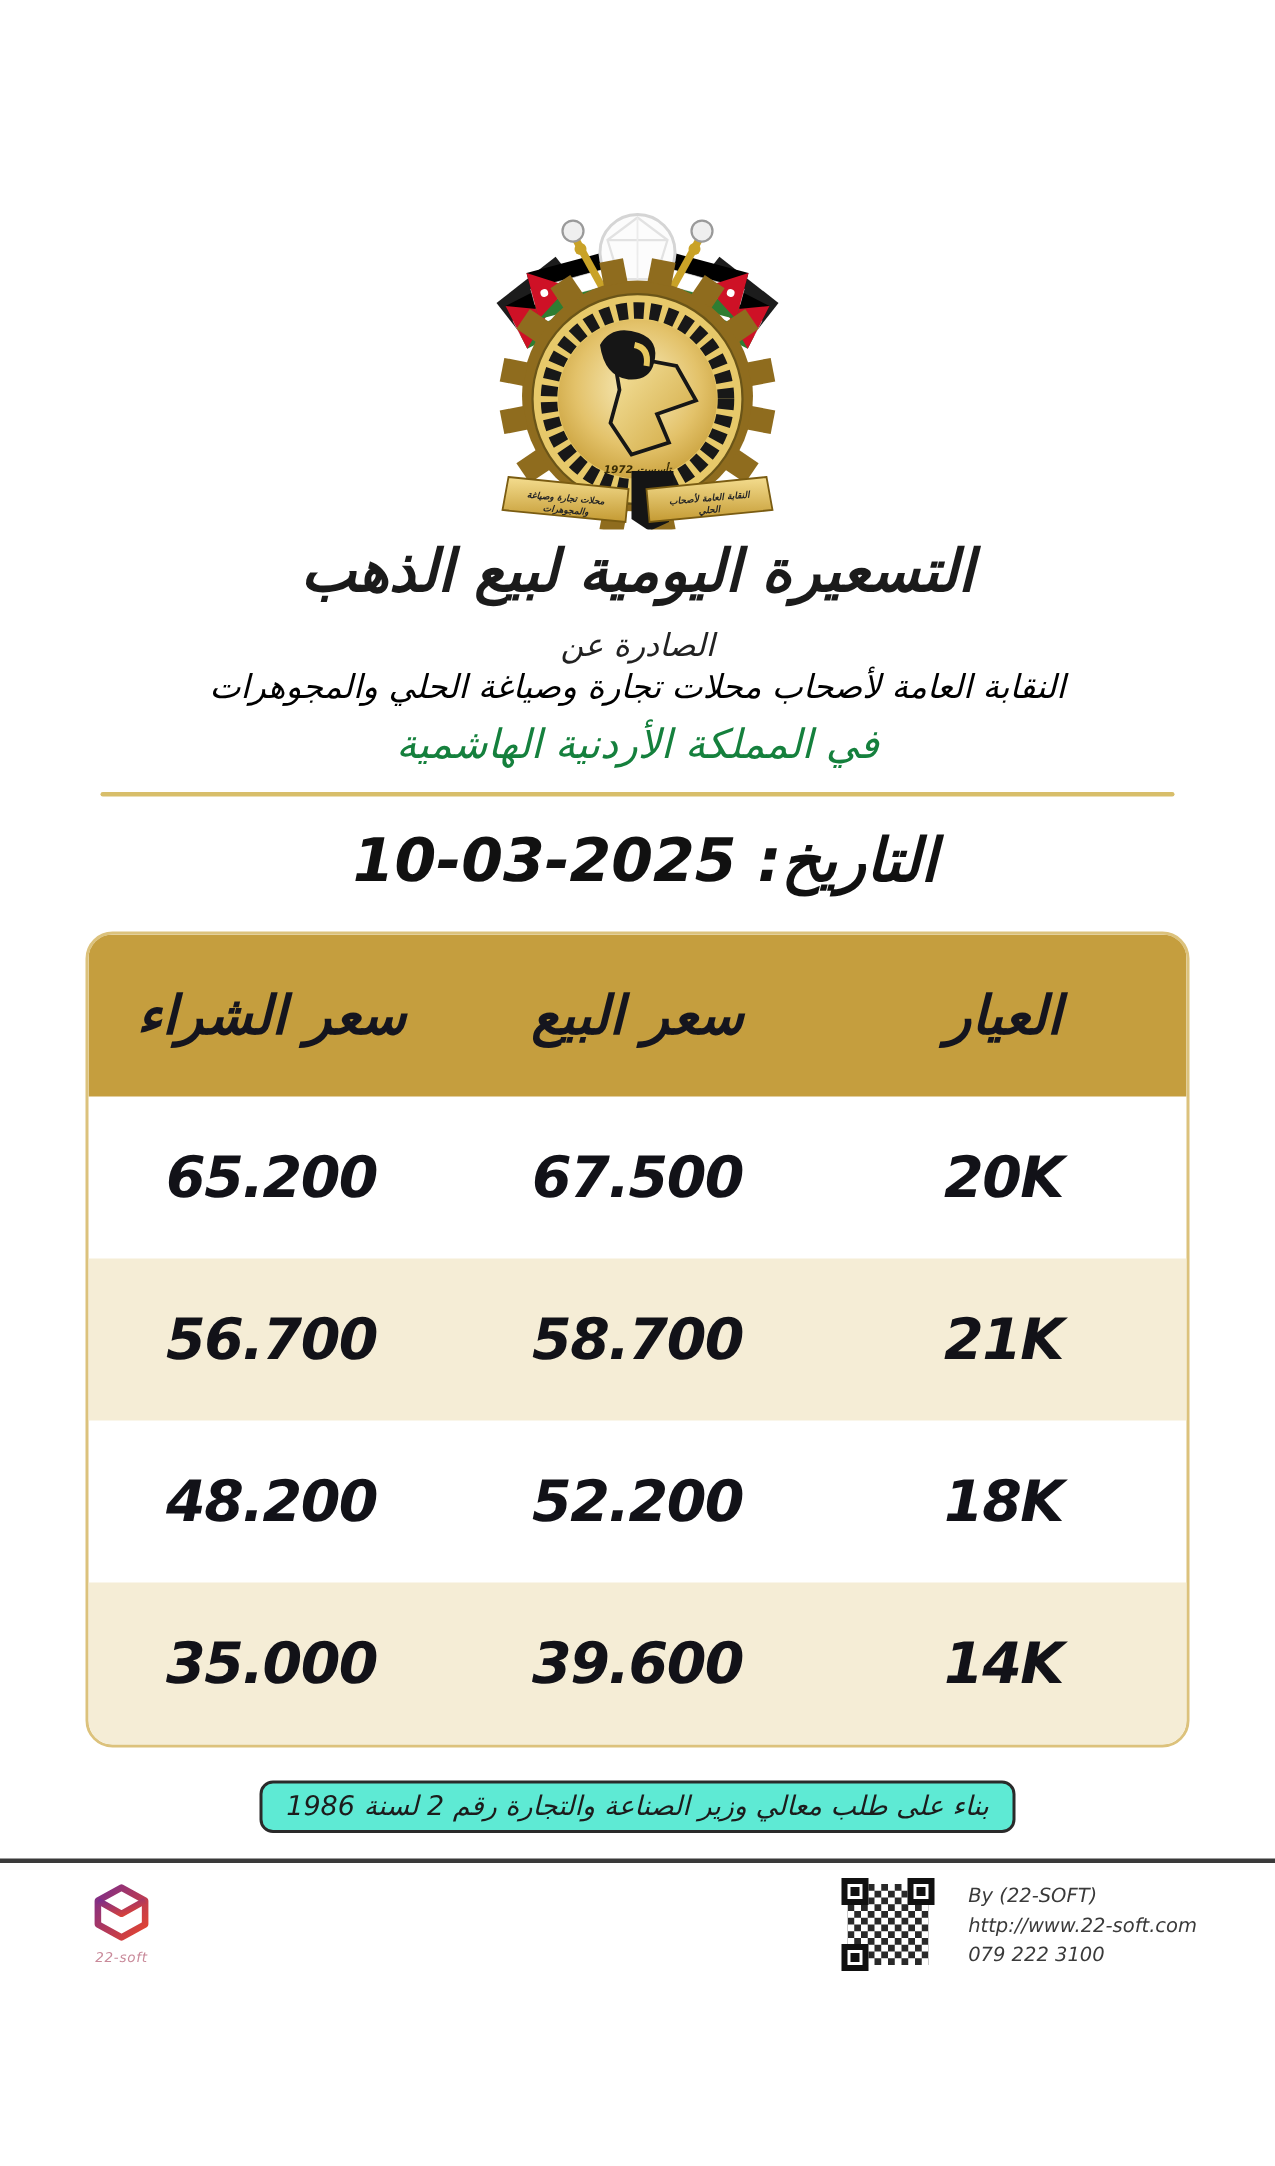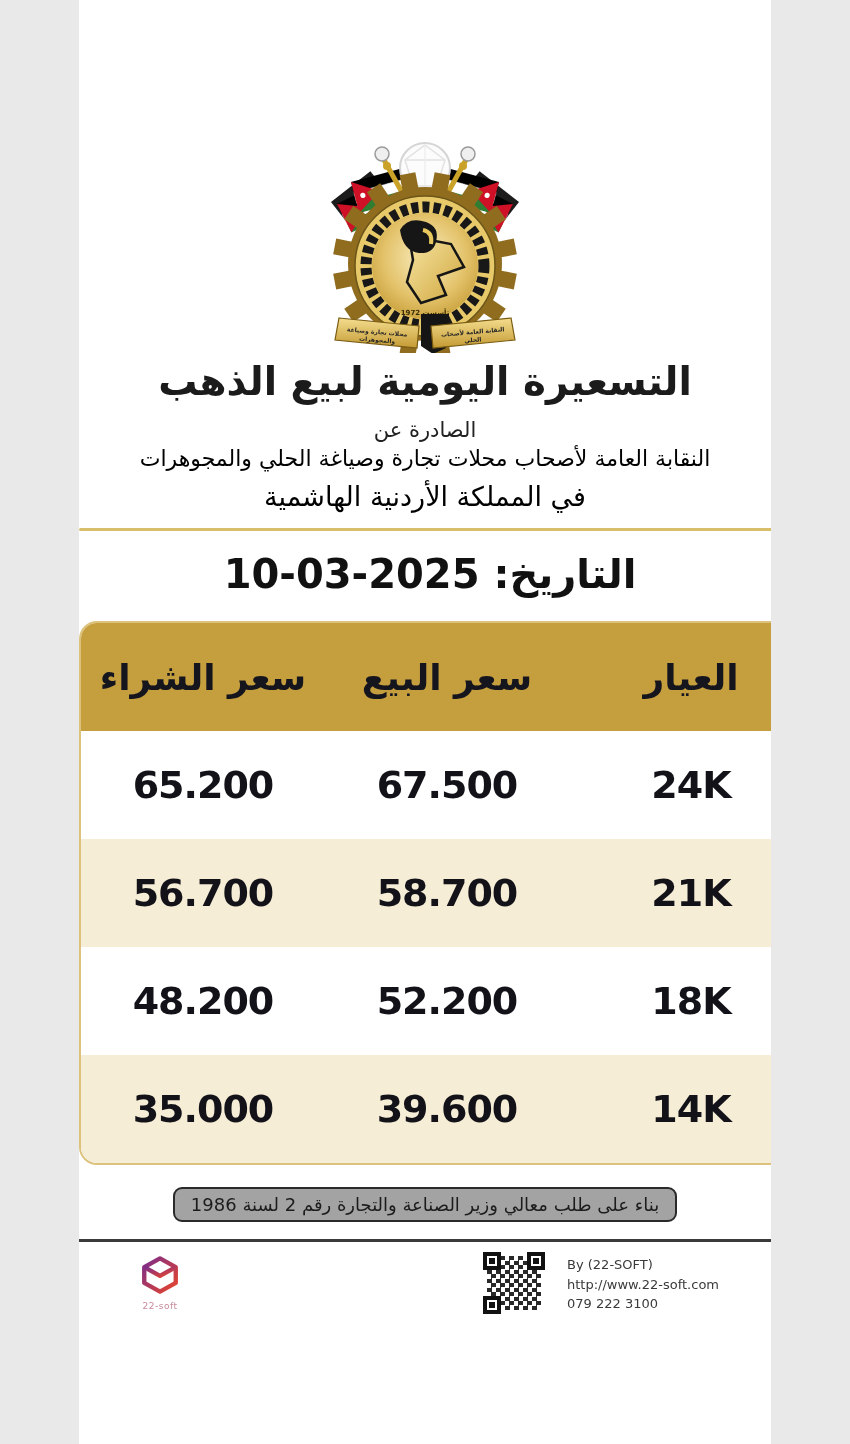--- a/index.html
+++ b/index.html
@@ -1,38 +1,38 @@
 <!DOCTYPE html>
 <html lang="ar"><head>
 <meta charset="utf-8">
 <style>
   * { margin:0; padding:0; box-sizing:border-box; }
   body { background:#e9e9e9; font-family:"DejaVu Sans", sans-serif; }
   .page {
-    position:relative; width:692px; height:1444px; margin:0 auto;
-    background:#ffffff; overflow:hidden; color:#15151e;
+    position:relative; width:850px; height:1444px; margin:0 auto;
+    background:#ffffff; overflow:hidden; color:#15151e;font-style:italic;
   }
   
   .logo-wrap { padding-top:118px; display:flex; justify-content:center; }
   
   .title {
     margin-top:6px; text-align:center; direction:rtl;
     font-size:39px; font-weight:bold; color:#1b1b1b; letter-spacing:-0.5px;
   }
   .issued-by {
     margin-top:14px; text-align:center; direction:rtl;
     font-size:21px; color:#222;
   }
   .org-line {
     margin-top:4px; text-align:center; direction:rtl;
     font-size:22px; color:#000000;
   }
   .country-line {
     margin-top:10px; text-align:center; direction:rtl;
-    font-size:27px; color:#000000;
+    font-size:27px; color:#15803d;
   }
   .gold-divider {
     width:716px; height:3px; margin:16px auto 0;
     background:#d8be6a; border-radius:2px;
   }
   .date-line {
     margin-top:20px; text-align:center; direction:rtl;
     font-size:40px; font-weight:bold; color:#111;padding-left:10px;
   }
   
@@ -50,21 +50,21 @@
     background:#c59e3e; color:#15151e;
     font-size:36px; font-weight:bold;
   }
   .t-body { font-size:38px; font-weight:bold; color:#121218; letter-spacing:-1px; }
   .t-body.alt { background:#f5edd6; }
   
   .note-wrap { margin-top:22px; text-align:center; }
   .note-box {
     display:inline-block; direction:rtl;
     border:2px solid #2a2a2a; border-radius:9px;
-    padding:5px 16px; font-size:18px; color:#1c1c1c; background:#a3a3a3;
+    padding:5px 16px; font-size:18px; color:#1c1c1c; background:#5eead4;
   }
   
   .footer-rule { margin-top:17px; height:3px; background:#3a3a3a; }
   .footer {
     display:flex; justify-content:space-between; align-items:flex-start;
     padding:10px 52px 0 60px;
   }
   .brand-block { text-align:center; margin-top:2px; }
   .brand-name { font-size:9px; color:#c98a9a; margin-top:1px; letter-spacing:0.5px; }
   .soft-block { display:flex; gap:22px; align-items:flex-start; }
@@ -222,21 +222,21 @@
   </div>
 
   <div class="price-table">
     <div class="t-row t-head">
       <div>العيار</div>
       <div>سعر البيع</div>
       <div>سعر الشراء</div>
     </div>
 
     <div class="t-row t-body">
-      <div>24K</div>
+      <div>20K</div>
       <div>67.500</div>
       <div>65.200</div>
     </div>
     <div class="t-row t-body alt">
       <div>21K</div>
       <div>58.700</div>
       <div>56.700</div>
     </div>
     <div class="t-row t-body">
       <div>18K</div>

